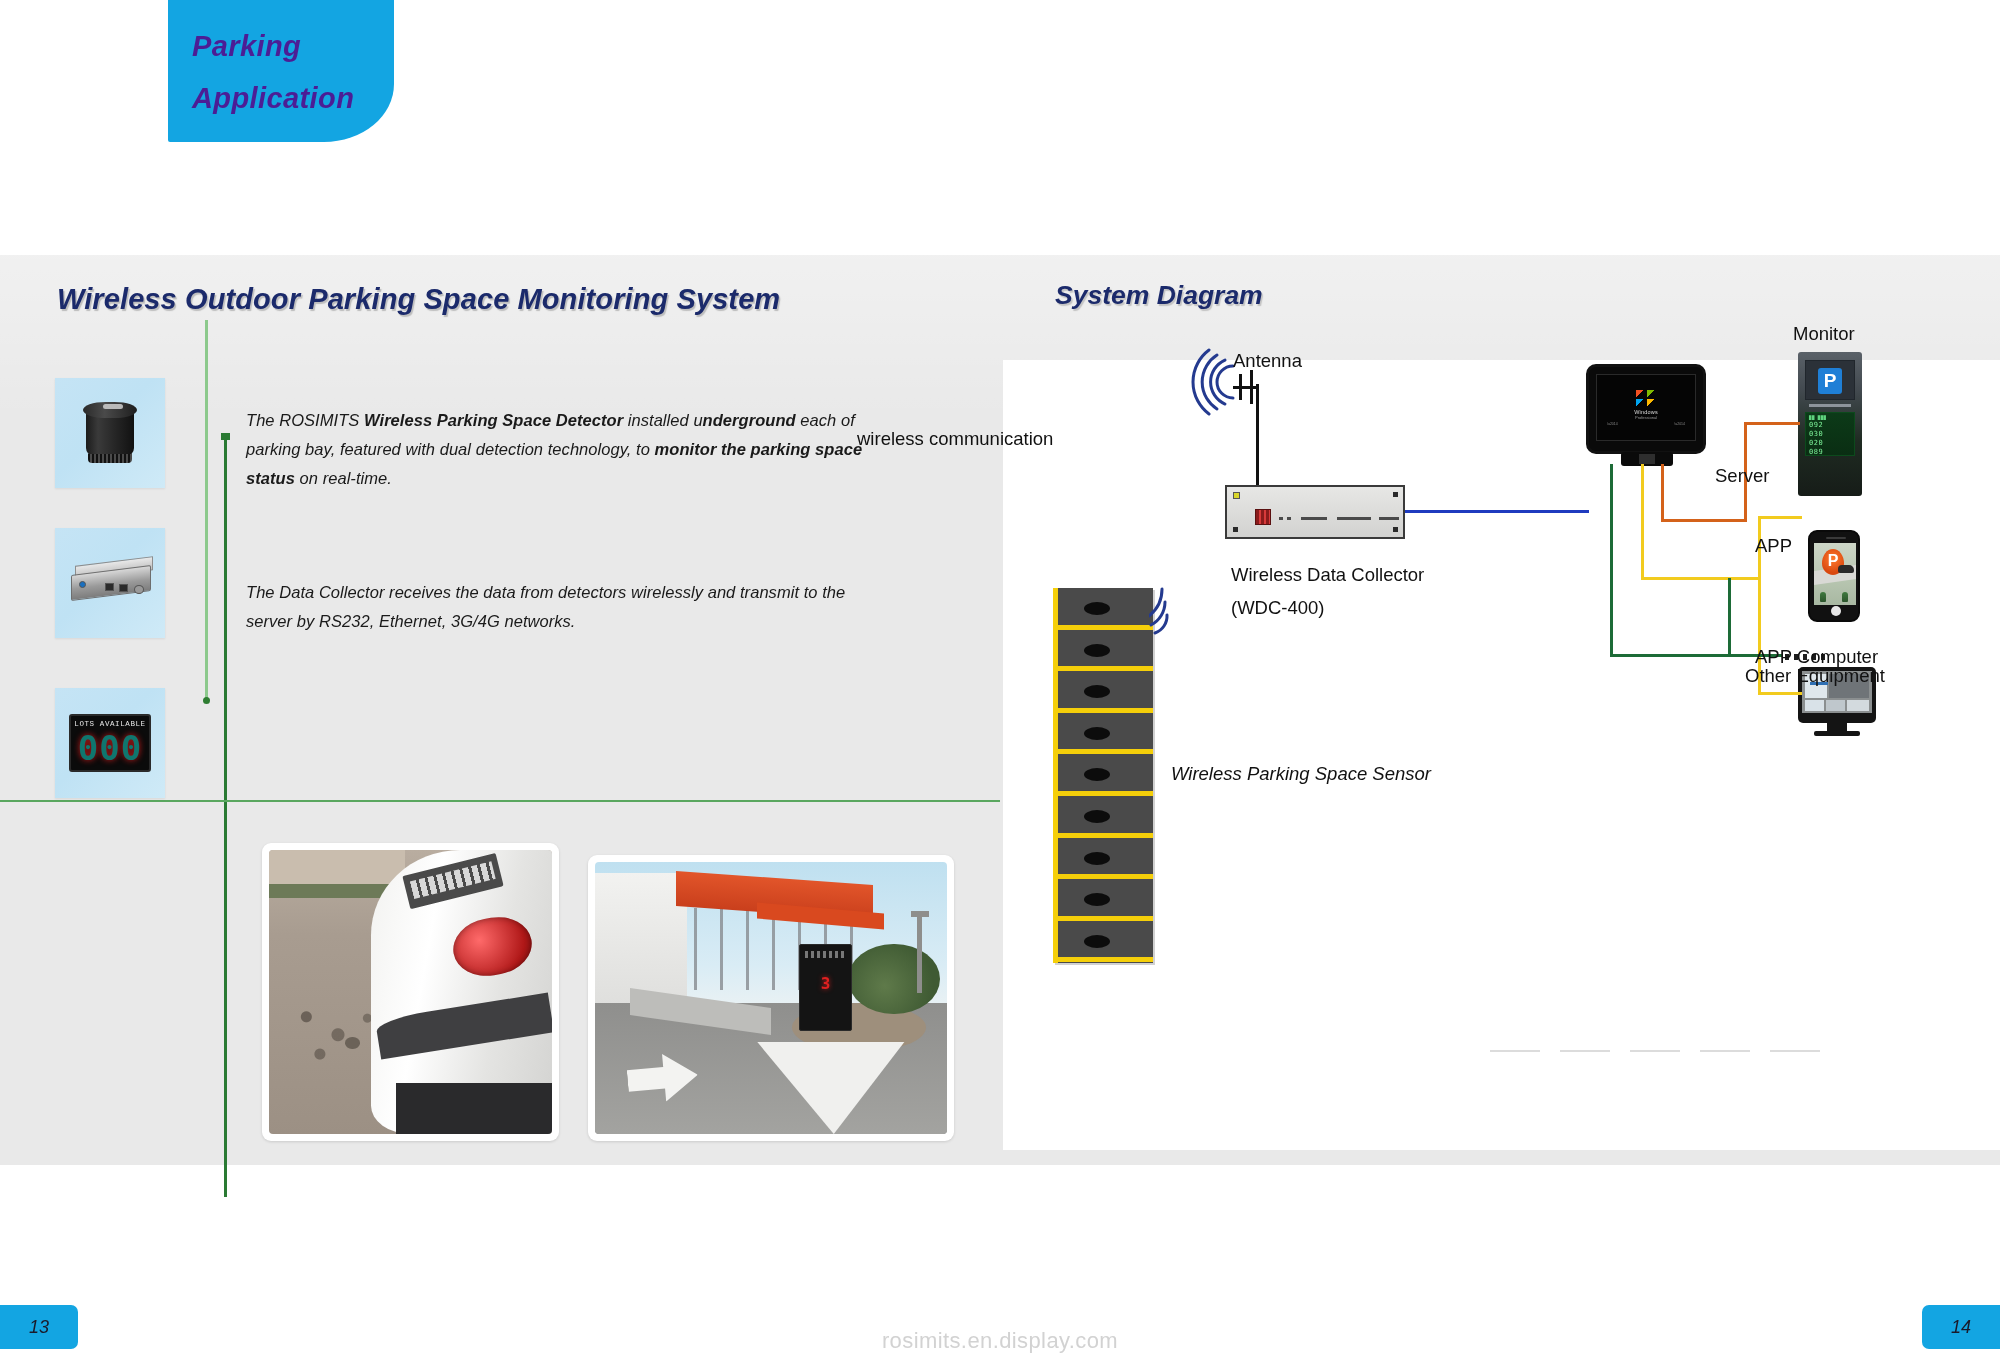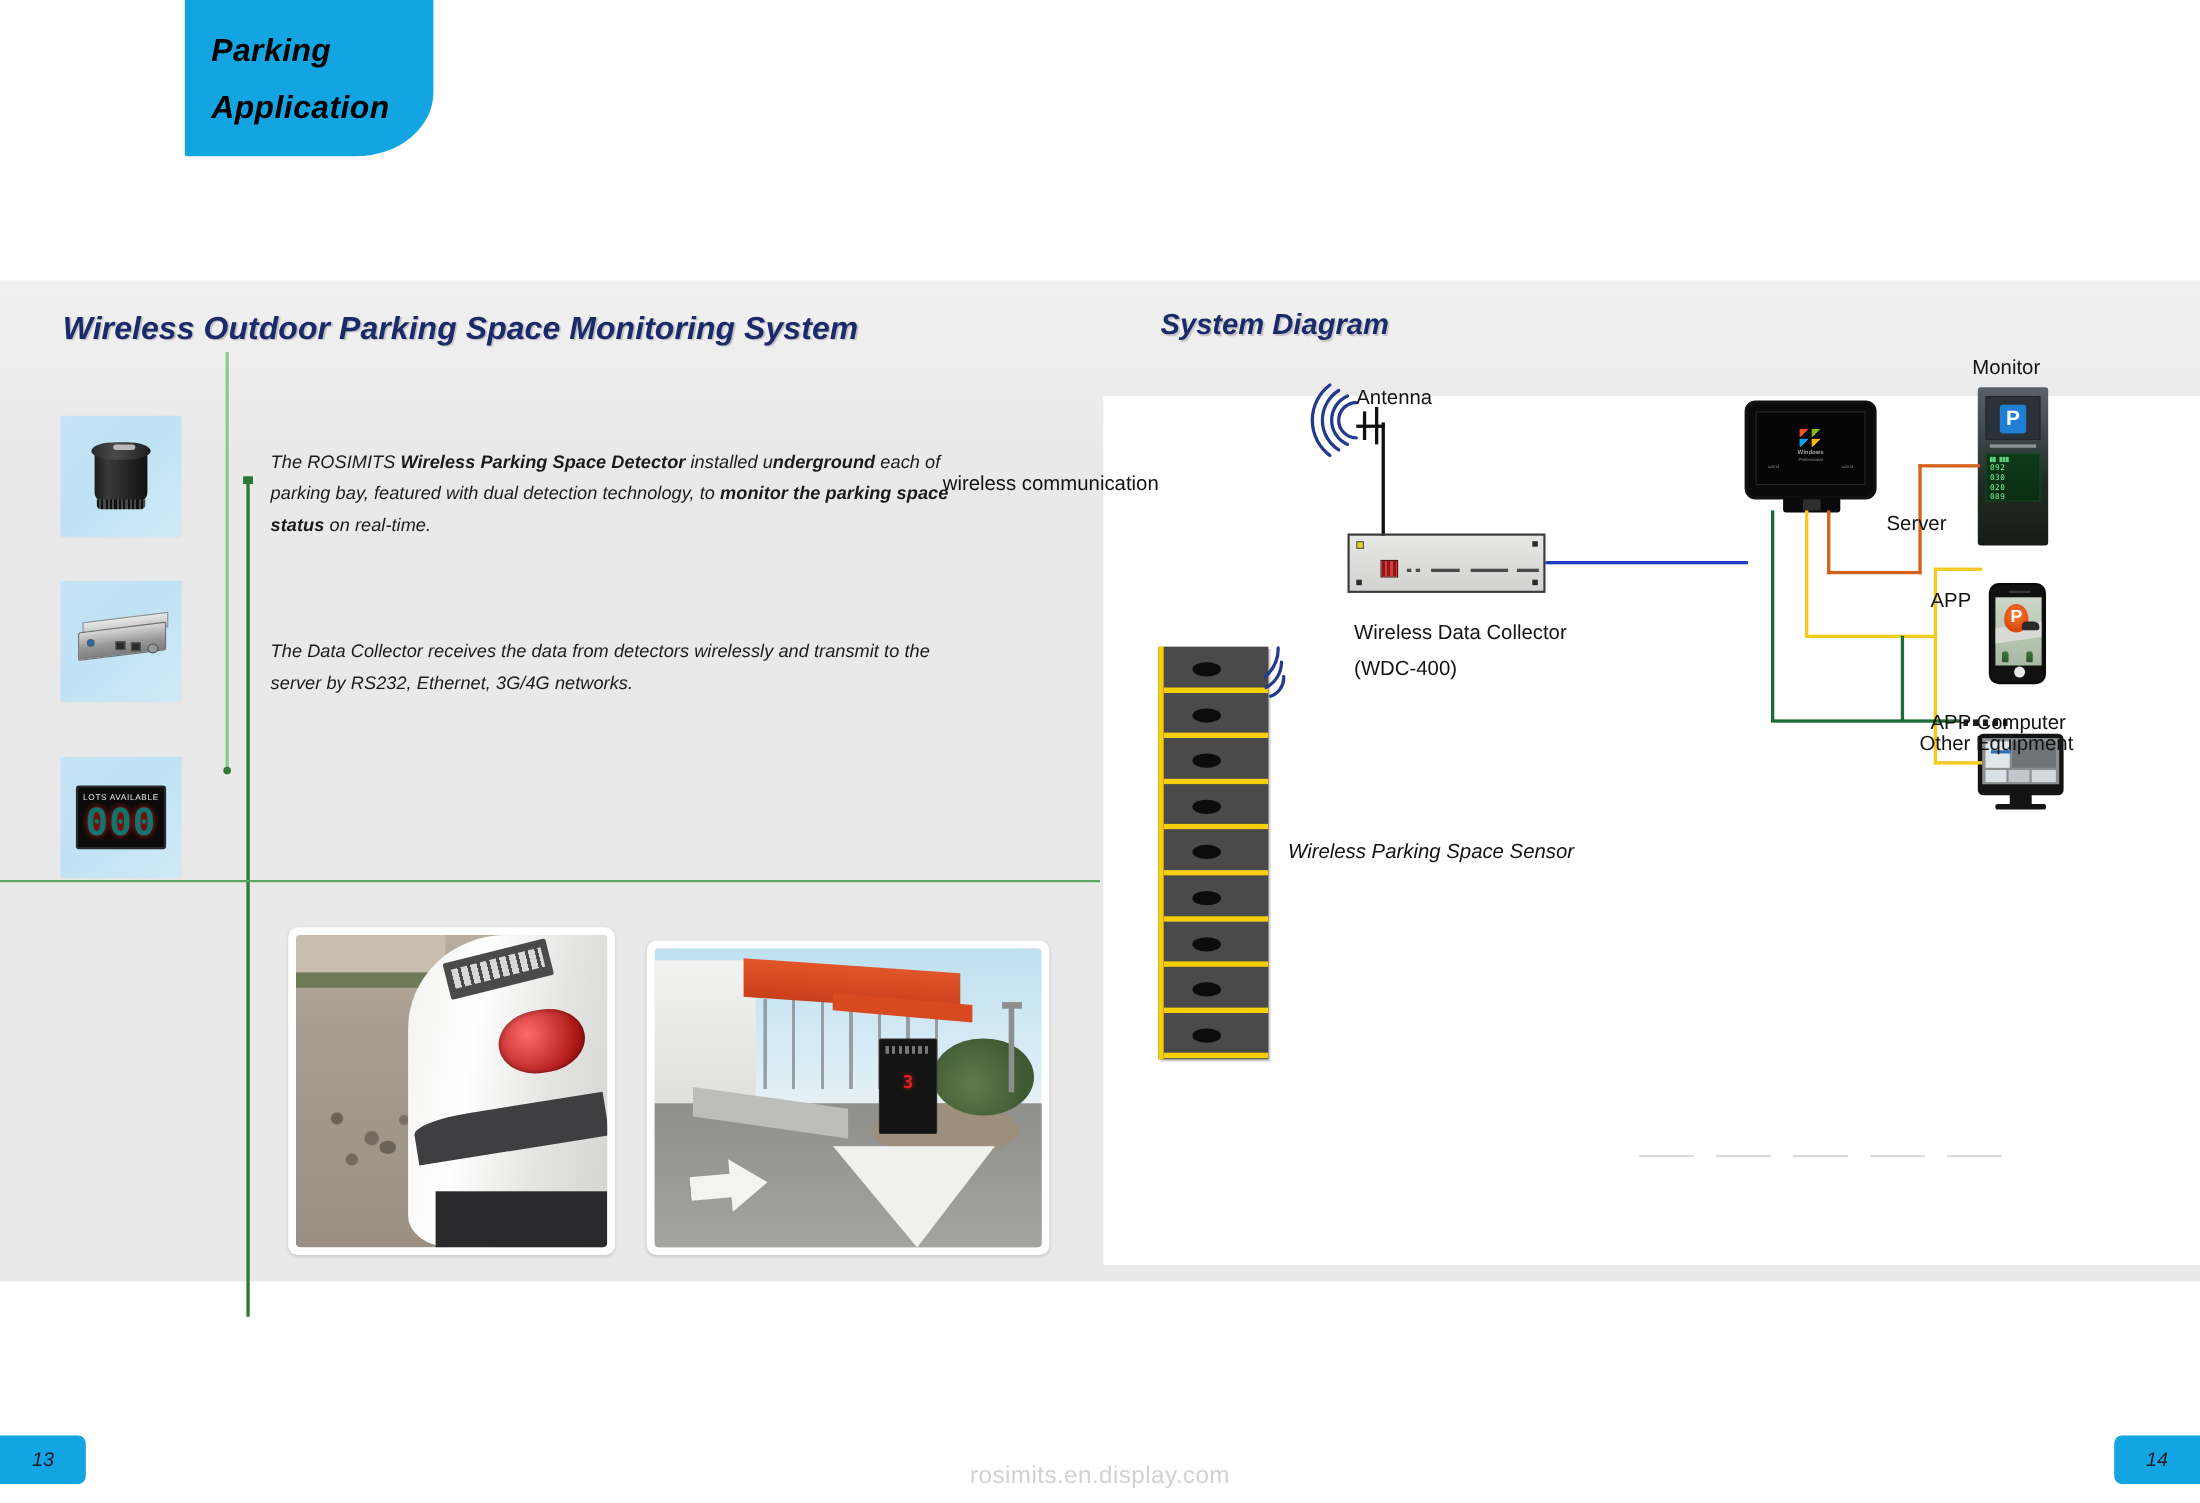--- a/index.html
+++ b/index.html
@@ -14,21 +14,21 @@
   
   #header-tab {
     position: absolute; left: 168px; top: -6px;
     width: 226px; height: 148px;
     background: #13a5e2;
     border-bottom-right-radius: 70px 58px;
     border-bottom-left-radius: 2px;
   }
   #header-tab .line {
     position: absolute; left: 24px;
-    color: #000000;
+    color: #4c1d95;
     font-style: italic; font-weight: bold;
     font-size: 29px; letter-spacing: .4px;
     white-space: nowrap;
   }
   #header-tab .line1 { top: 36px; }
   #header-tab .line2 { top: 88px; }
 
   
   #grey-panel {
     position: absolute; left: 0; top: 255px;
@@ -122,21 +122,21 @@
   .col-p4{ left:79px; top:57px; width:10px; height:9px; border-radius:50%; background:#999;}
 
   
   .led-body{
     position:absolute; left:14px; top:26px; width:82px; height:58px;
     background:#0b0b0b; border:2px solid #2a2a2a; border-radius:3px;
   }
   .led-cap{
     position:absolute; left:0; top:4px; width:100%;
     text-align:center; color:#e8e8e8; font-size:7.5px; letter-spacing:.6px;
-    font-family:Liberation Sans, sans-serif;
+    font-family:Liberation Mono, monospace;
   }
   .led-digits{
     position:absolute; left:0; top:15px; width:100%;
     text-align:center; color:#0f766e; font-size:34px; font-weight:bold;
     line-height:34px; letter-spacing:1px;
     font-family:"DejaVu Sans Mono", monospace;
     text-shadow: 0 0 6px rgba(224,27,27,.9);
   }
 
   

